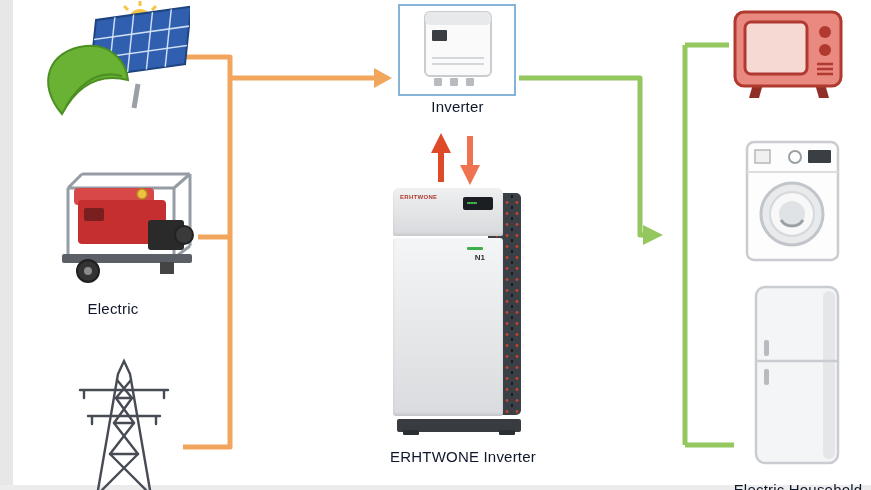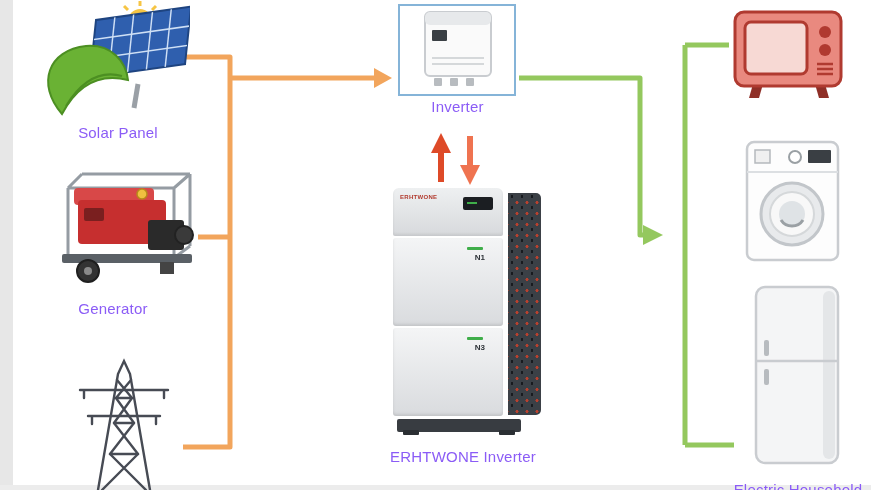--- a/index.html
+++ b/index.html
@@ -4,33 +4,33 @@
 <style>
   html,body{margin:0;padding:0;background:#fff;}
   .canvas{
     position:relative;width:871px;height:490px;background:#ffffff;
     overflow:hidden;font-family:"Liberation Sans",sans-serif;color:#2a2a2a;
   }
   .edge-strip-left{position:absolute;left:0;top:0;width:13px;height:100%;background:#e7e7e7;}
   .edge-strip-bottom{position:absolute;left:0;bottom:0;width:100%;height:5px;background:#ececec;}
   .abs{position:absolute;}
   .label{
-    position:absolute;font-size:15px;color:#8b5cf6;text-align:center;
+    position:absolute;font-size:15px;color:#0f172a;text-align:center;
     letter-spacing:.2px;line-height:1.2;
   }
   svg{display:block;}
   
   .connectors{position:absolute;left:0;top:0;width:871px;height:490px;pointer-events:none;}
   
   .inverter-box{
     position:absolute;left:398px;top:4px;width:118px;height:92px;
     border:2px solid #85b4d8;background:#fff;box-sizing:border-box;
   }
   
-  .battery{position:absolute;left:393px;top:188px;width:148px;height:246px;}
+  .battery{position:absolute;left:393px;top:188px;width:128px;height:246px;}
   .battery-side{
     position:absolute;right:0;top:5px;width:33px;height:222px;border-radius:0 5px 5px 0;
     background-color:#3b4046;
     background-image:
       radial-gradient(circle,#b8412f 1.3px,rgba(0,0,0,0) 1.8px),
       radial-gradient(circle,#171a1e 1.1px,rgba(0,0,0,0) 1.5px);
     background-size:10px 11px,10px 11px;background-position:4px 4px,9px 9px;
   }
   .battery-front{
     position:absolute;left:0;top:0;width:110px;height:228px;
@@ -113,39 +113,38 @@
         <line x1="57" y1="0" x2="57" y2="56"></line>
           <line x1="76" y1="0" x2="76" y2="56"></line>
         <line x1="0" y1="19" x2="96" y2="19"></line>
           <line x1="0" y1="38" x2="96" y2="38"></line>
       </g>
     </g>
     <line x1="98" y1="84" x2="94" y2="108" stroke="#9aa0a6" stroke-width="5"></line>
     <path d="M22,114 C-4,84 8,50 46,46 C72,44 86,62 88,80 C64,74 40,80 22,114 Z" fill="#6ab234" stroke="#4c8f22" stroke-width="2"></path>
     <path d="M26,106 C42,80 60,70 82,76" fill="none" stroke="#4c8f22" stroke-width="2"></path>
   </svg>
-  <div class="label" style="left:48px;top:124px;width:140px;">Solar Panel</div>
 
   <svg class="abs" style="left:48px;top:158px" width="160" height="132" viewBox="0 0 160 132">
 
     <g stroke="#959ca3" stroke-width="3" fill="none" stroke-linejoin="round">
       <path d="M20,30 H126 M34,16 H142 M20,30 L34,16 M126,30 L142,16 M20,30 V100 M126,30 V100 M142,16 V88 M126,100 L142,88"></path>
     </g>
     <rect x="26" y="30" width="80" height="17" rx="4" fill="#d84848"></rect>
     <rect x="30" y="42" width="88" height="44" rx="4" fill="#c62f2f"></rect>
     <rect x="36" y="50" width="20" height="13" rx="2" fill="#7a1f1f"></rect>
     <circle cx="94" cy="36" r="5" fill="#f0c040" stroke="#b88a1a" stroke-width="1.5"></circle>
     <rect x="100" y="62" width="36" height="30" rx="3" fill="#2a2a2a"></rect>
     <circle cx="136" cy="77" r="9" fill="#3a3a3a" stroke="#222" stroke-width="2"></circle>
     <rect x="14" y="96" width="130" height="9" rx="2" fill="#5a6066"></rect>
     <circle cx="40" cy="113" r="11" fill="#333" stroke="#1f1f1f" stroke-width="2"></circle>
     <circle cx="40" cy="113" r="4" fill="#8a8a8a"></circle>
     <rect x="112" y="104" width="14" height="12" fill="#444"></rect>
   </svg>
-  <div class="label" style="left:48px;top:300px;width:130px;">Generator</div>
+  <div class="label" style="left:48px;top:300px;width:130px;">Electric</div>
 
   <svg class="abs" style="left:68px;top:358px" width="112" height="132" viewBox="0 0 112 132">
     <g stroke="#474b54" stroke-width="2.4" fill="none" stroke-linecap="round">
       <path d="M30,132 L50,16 M82,132 L62,16 M50,16 L56,3 L62,16"></path>
       <path d="M12,32 H100 M16,32 V40 M96,32 V40"></path>
       <path d="M20,58 H92 M24,58 V66 M88,58 V66"></path>
       <path d="M49,22 L64,40 M63,22 L48,40 M48,40 H64"></path>
       <path d="M48,40 L66,65 M64,40 L46,65 M46,65 H66"></path>
       <path d="M46,65 L70,96 M66,65 L42,96 M42,96 H70"></path>
       <path d="M42,96 L78,132 M70,96 L34,132"></path>
@@ -174,24 +173,20 @@
     <div class="battery-side"></div>
     <div class="battery-front">
       <div class="bat-header">
         <span class="bat-brand">ERHTWONE</span>
         <span class="bat-screen"></span>
       </div>
       <div class="bat-module">
         <span class="bat-led"></span>
         <span class="bat-label">N1</span>
       </div>
-      <div class="bat-module">
-        <span class="bat-led"></span>
-        <span class="bat-label">N3</span>
-      </div>
     </div>
     <div class="battery-base"></div>
   </div>
   <div class="label" style="left:373px;top:448px;width:180px;">ERHTWONE Inverter</div>
 
   <svg class="abs" style="left:733px;top:8px" width="112" height="92" viewBox="0 0 112 92">
     <polygon points="20,76 30,76 26,90 16,90" fill="#8f2f27"></polygon>
     <polygon points="82,76 92,76 96,90 86,90" fill="#8f2f27"></polygon>
     <rect x="2" y="4" width="106" height="74" rx="9" fill="#e9897f" stroke="#b03a30" stroke-width="3"></rect>
     <rect x="12" y="14" width="62" height="52" rx="6" fill="#f7d9d4" stroke="#b03a30" stroke-width="3"></rect>

